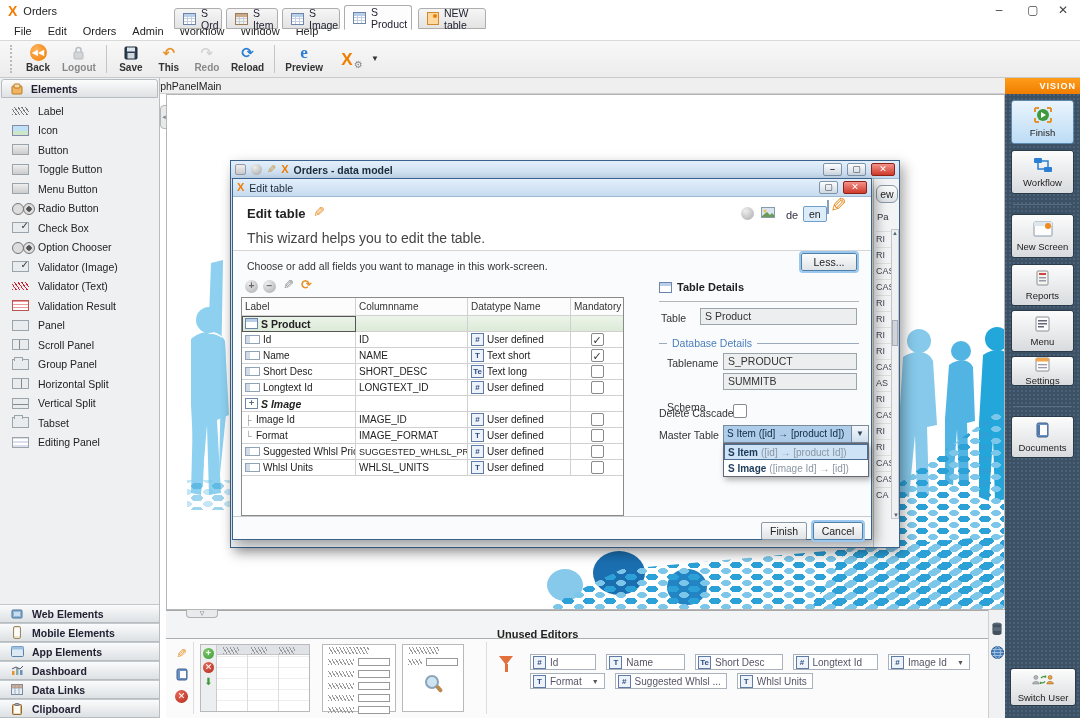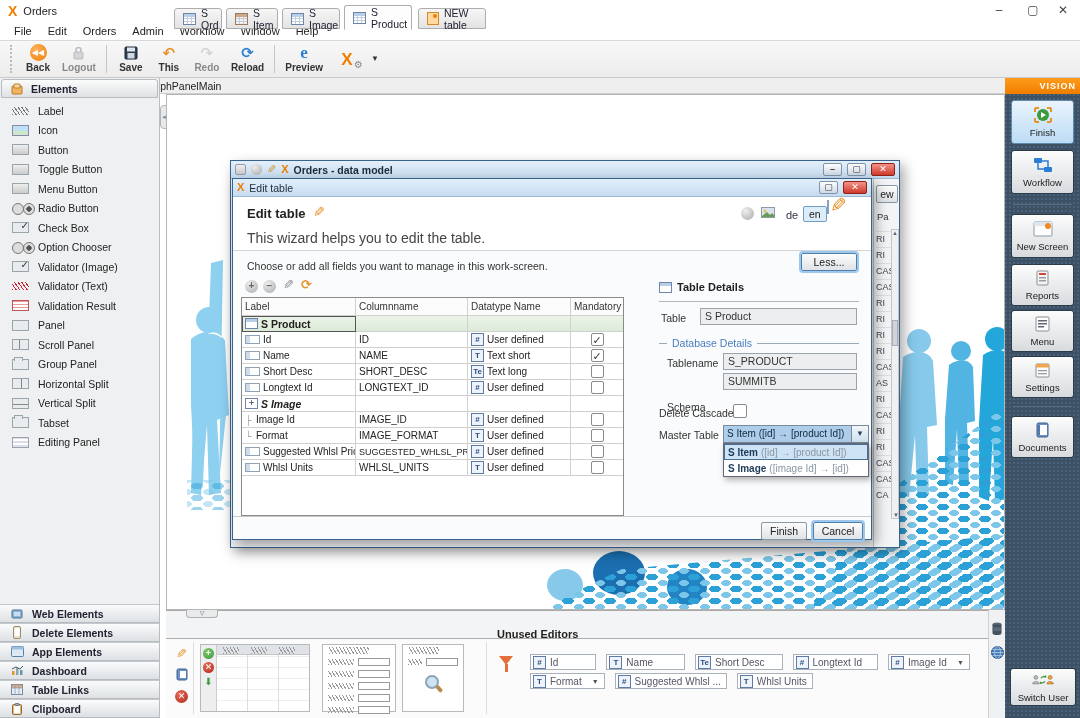--- a/index.html
+++ b/index.html
@@ -316,21 +316,21 @@
         </span>
         <span>Web Elements</span>
       </div>
     <div class="acc-b">
         <span class="aic">
           <svg width="8" height="13" viewBox="0 0 8 13">
             <rect x="0.5" y="0.5" width="7" height="12" rx="1.5" fill="#f0e2c8" stroke="#9a8a66"></rect>
             <rect x="1.5" y="2" width="5" height="8" fill="#fff"></rect>
           </svg>
         </span>
-        <span>Delete Elements</span>
+        <span>Mobile Elements</span>
       </div>
     <div class="acc-b">
         <span class="aic">
           <svg width="13" height="11" viewBox="0 0 13 11">
             <rect x="0.5" y="0.5" width="12" height="10" rx="1" fill="#dce9f5" stroke="#5a81a8"></rect>
             <rect x="0.5" y="0.5" width="12" height="3" fill="#9dc0de"></rect>
           </svg>
         </span>
         <span>App Elements</span>
       </div>
@@ -346,21 +346,21 @@
         <span>Dashboard</span>
       </div>
     <div class="acc-b">
         <span class="aic">
           <svg width="12" height="11" viewBox="0 0 12 11">
             <rect x="0.5" y="0.5" width="11" height="10" fill="#e8eef4" stroke="#7a8a98"></rect>
             <path d="M0.5 4 H11.5 M4 0.5 V10.5 M8 0.5 V10.5" stroke="#9ab0c2"></path>
             <rect x="0.5" y="0.5" width="11" height="3.5" fill="#b86" opacity=".6"></rect>
           </svg>
         </span>
-        <span>Table Links</span>
+        <span>Data Links</span>
       </div>
     <div class="acc-b">
         <span class="aic">
           <svg width="10" height="12" viewBox="0 0 10 12">
             <rect x="0.5" y="1.5" width="9" height="10" rx="1" fill="#d8b88a" stroke="#96682e"></rect>
             <rect x="2" y="3" width="6" height="7.5" fill="#fdfdf8"></rect>
             <rect x="3" y="0.5" width="4" height="2" rx="0.5" fill="#aab" stroke="#778"></rect>
           </svg>
         </span>
         <span>Clipboard</span>
@@ -462,21 +462,21 @@
       <span class="ric">
           <svg width="15" height="16" viewBox="0 0 15 16">
             <rect x="1" y="1" width="13" height="14" rx="1" fill="#fdfdfd" stroke="#8a9096"></rect>
             <rect x="3" y="4" width="9" height="1.5" fill="#667"></rect>
             <rect x="3" y="7" width="9" height="1.5" fill="#667"></rect>
             <rect x="3" y="10" width="6" height="1.5" fill="#667"></rect>
           </svg>
         </span>
       <span>Menu</span>
     </div>
-    <div class="rail-btn" style="top:278px; height:42px;">
+    <div class="rail-btn" style="top:278px; height:30px;">
       <span class="ric">
           <svg width="15" height="16" viewBox="0 0 15 16">
             <rect x="1" y="2" width="13" height="13" rx="1" fill="#fdfdfd" stroke="#8a9096"></rect>
             <rect x="1" y="2" width="13" height="3.5" fill="#f0a64e"></rect>
             <rect x="3" y="8" width="9" height="1.3" fill="#99a"></rect>
             <rect x="3" y="11" width="9" height="1.3" fill="#99a"></rect>
           </svg>
         </span>
       <span>Settings</span>
     </div>
@@ -653,21 +653,21 @@
       <span style="color:#c99b3f; transform:scaleX(-1); font-size:11px;">✎</span>
       <span class="xlogo">X</span>
       <span>Orders - data model</span>
       <span style="flex:1;"></span>
       <span class="wbtn">–</span>
       <span class="wbtn">▢</span>
       <span class="wbtn close">✕</span>
     </div>
 
     <div id="bgstrip">
-      <div class="wbutton" style="left:2px; top:6px; width:22px;">ew</div>
+      <div class="wbutton" style="left:2px; top:6px; width:22px;border-radius:6px;">ew</div>
       <div style="position:absolute; left:3px; top:32px; font-size:9.5px; color:#334;">Pa</div>
       <div id="cliplist">RI
 RI
 CAS
 CAS
 RI
 RI
 RI
 RI
 CAS

